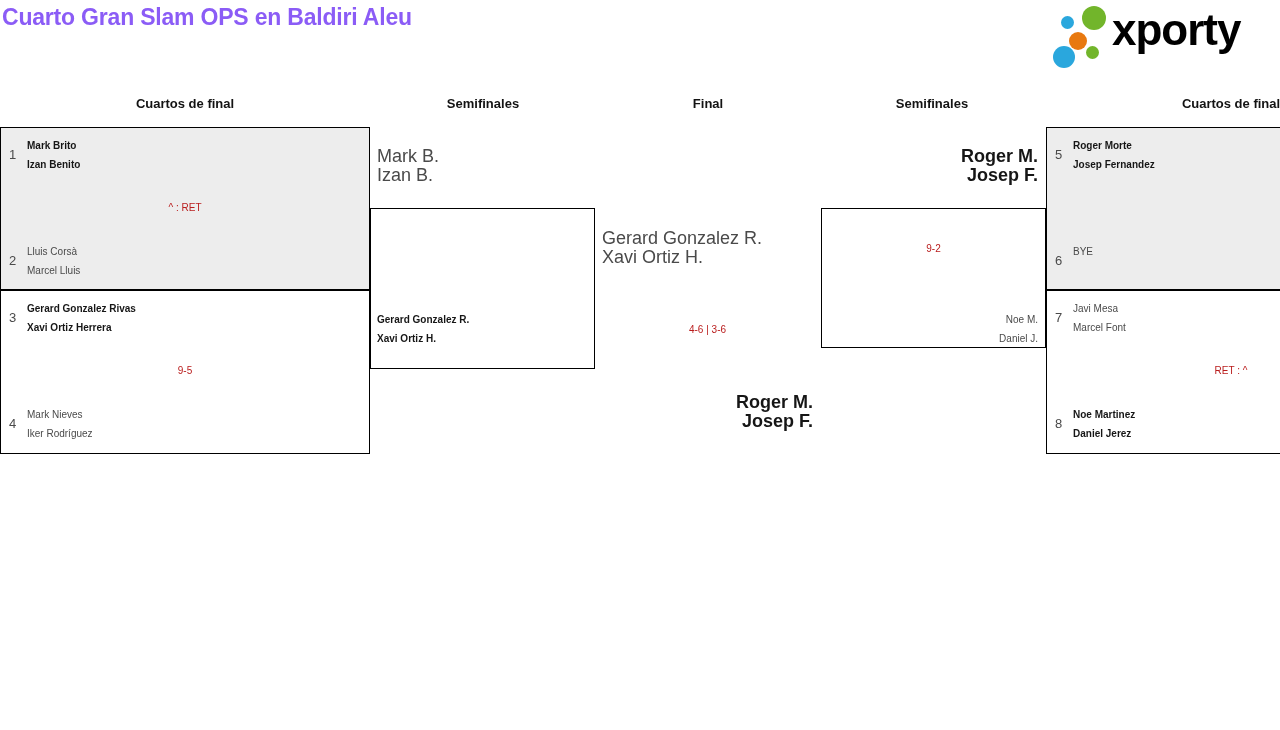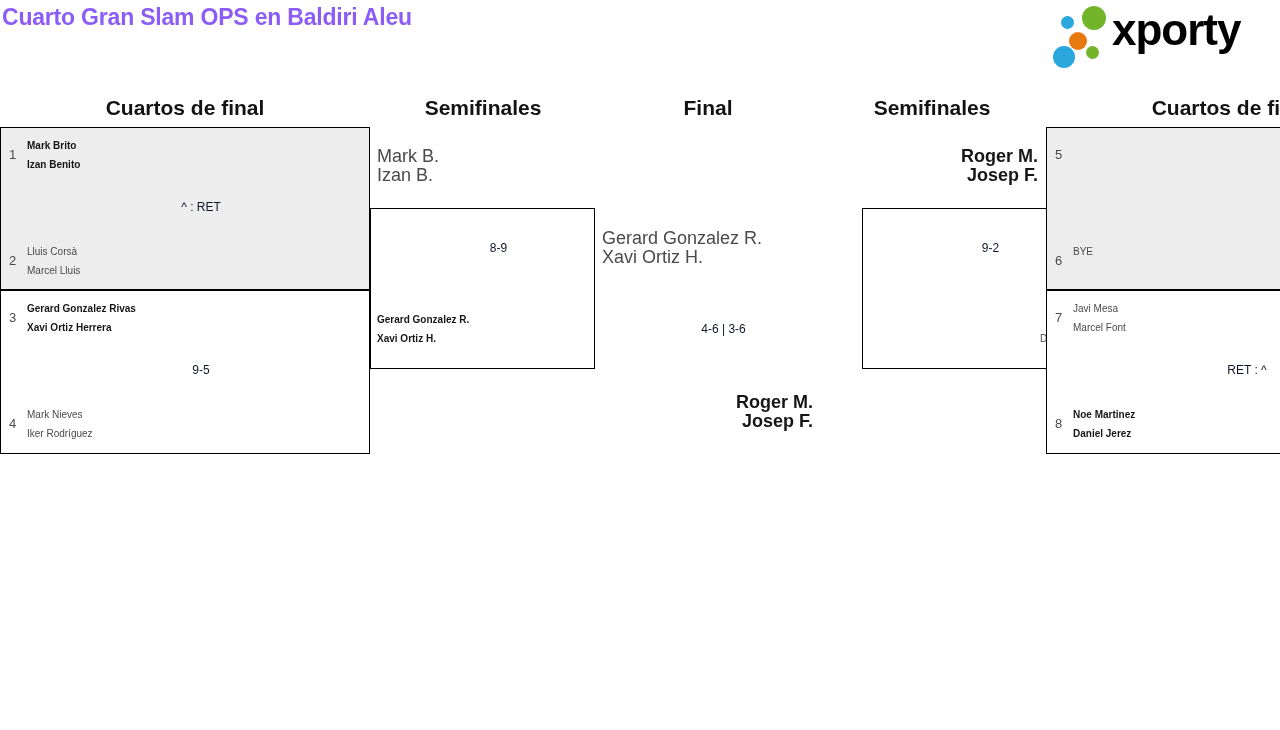--- a/index.html
+++ b/index.html
@@ -12,31 +12,31 @@
   .abs{position:absolute;}
 
   
   .title{left:2px;top:1px;font-size:23px;font-weight:700;line-height:33px;letter-spacing:-0.2px;color:#8b5cf6;}
 
   
   .dot{position:absolute;border-radius:50%;}
   .logo-text{position:absolute;left:1112px;top:5px;font-size:44px;font-weight:700;letter-spacing:-1px;white-space:nowrap;}
 
   
-  .round-header{top:96px;width:300px;text-align:center;font-size:21px;font-weight:700;color:#131313;white-space:nowrap;}
+  .round-header{top:96px;width:300px;text-align:center;font-size:13px;font-weight:700;color:#131313;white-space:nowrap;}
 
   
   .match-box{position:absolute;border:1px solid #000;background:#ffffff;box-sizing:border-box;}
   .match-box.gray{background:#ededed;}
 
   .team{position:absolute;font-size:10px;line-height:19px;white-space:nowrap;}
   .winner{font-weight:700;color:#161616;}
   .loser{font-weight:400;color:#4a4a4a;}
   .seed{position:absolute;font-size:13px;line-height:15px;color:#4a4a4a;}
-  .score{position:absolute;left:0;width:100%;text-align:center;font-size:12px;line-height:17px;color:#0f172a;white-space:nowrap;padding-left:16px;}
+  .score{position:absolute;left:0;width:100%;text-align:center;font-size:10px;line-height:17px;color:#b91c1c;white-space:nowrap;}
 
   
   .qf .team-top{left:26px;top:8px;}
   .qf .seed-top{left:8px;top:19px;}
   .qf .score{top:71px;}
   .qf .team-bottom{left:26px;top:114px;}
   .qf .seed-bottom{left:8px;top:125px;}
 
   
   .sf .score{top:31px;}
@@ -95,51 +95,54 @@
     <div>Mark Nieves</div>
     <div>Iker Rodríguez</div>
   </div>
 </div>
 
 <div class="float-team loser" style="left:377px;top:147px">
   <div>Mark B.</div>
   <div>Izan B.</div>
 </div>
 <div class="match-box sf" style="left:370px;top:208px;width:225px;height:161px">
-  <div class="score">8-9</div>
   <div class="team team-bottom winner">
     <div>Gerard Gonzalez R.</div>
     <div>Xavi Ortiz H.</div>
   </div>
 </div>
 
 <div class="float-team loser" style="left:602px;top:229px">
   <div>Gerard Gonzalez R.</div>
   <div>Xavi Ortiz H.</div>
 </div>
 <div class="abs score" style="left:595px;top:321px;width:225px">4-6 | 3-6</div>
 <div class="float-team winner align-right" style="left:596px;top:393px;width:217px">
   <div>Roger M.</div>
   <div>Josep F.</div>
 </div>
 
 <div class="float-team winner align-right" style="left:821px;top:147px;width:217px">
   <div>Roger M.</div>
   <div>Josep F.</div>
 </div>
-<div class="match-box sf right" style="left:862px;top:208px;width:225px;height:161px">
+<div class="match-box sf right" style="left:821px;top:208px;width:225px;height:140px">
   <div class="score">9-2</div>
   <div class="team team-bottom loser">
     <div>Noe M.</div>
     <div>Daniel J.</div>
   </div>
 </div>
 
 <div class="match-box qf gray" style="left:1046px;top:127px;width:370px;height:163px">
   <div class="seed seed-top">5</div>
+  <div class="team team-top winner">
+    <div>Roger Morte</div>
+    <div>Josep Fernandez</div>
+  </div>
   <div class="score"></div>
   <div class="seed seed-bottom">6</div>
   <div class="team team-bottom loser">
     <div>BYE</div>
     <div></div>
   </div>
 </div>
 
 <div class="match-box qf" style="left:1046px;top:290px;width:370px;height:164px">
   <div class="seed seed-top">7</div>

